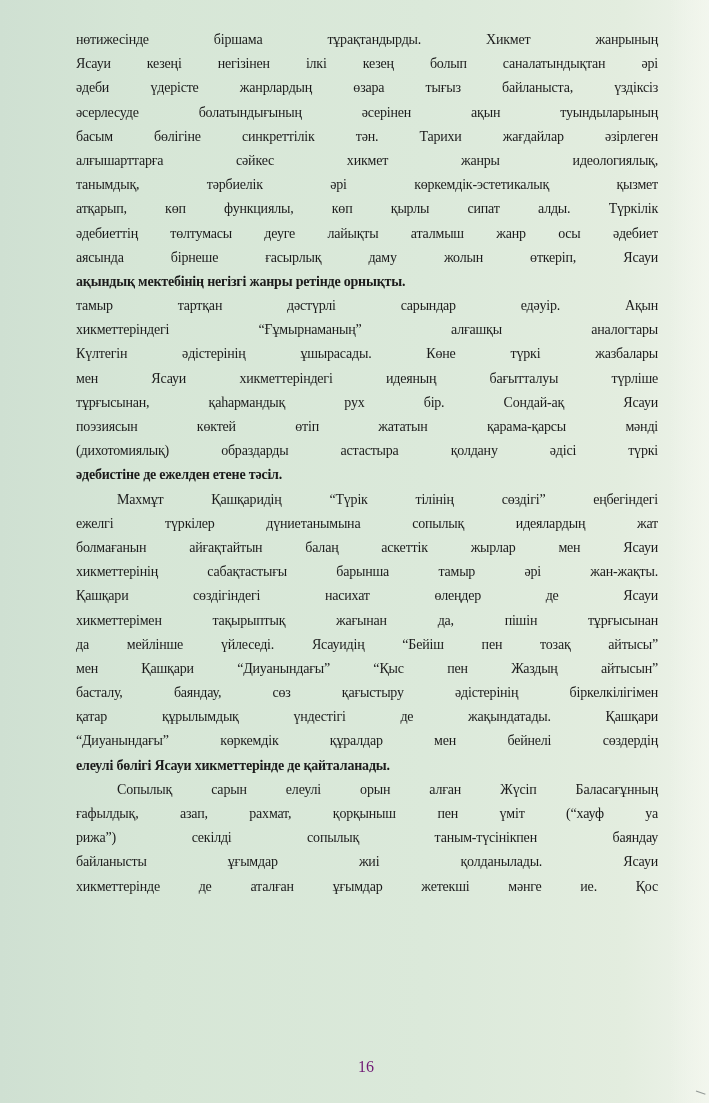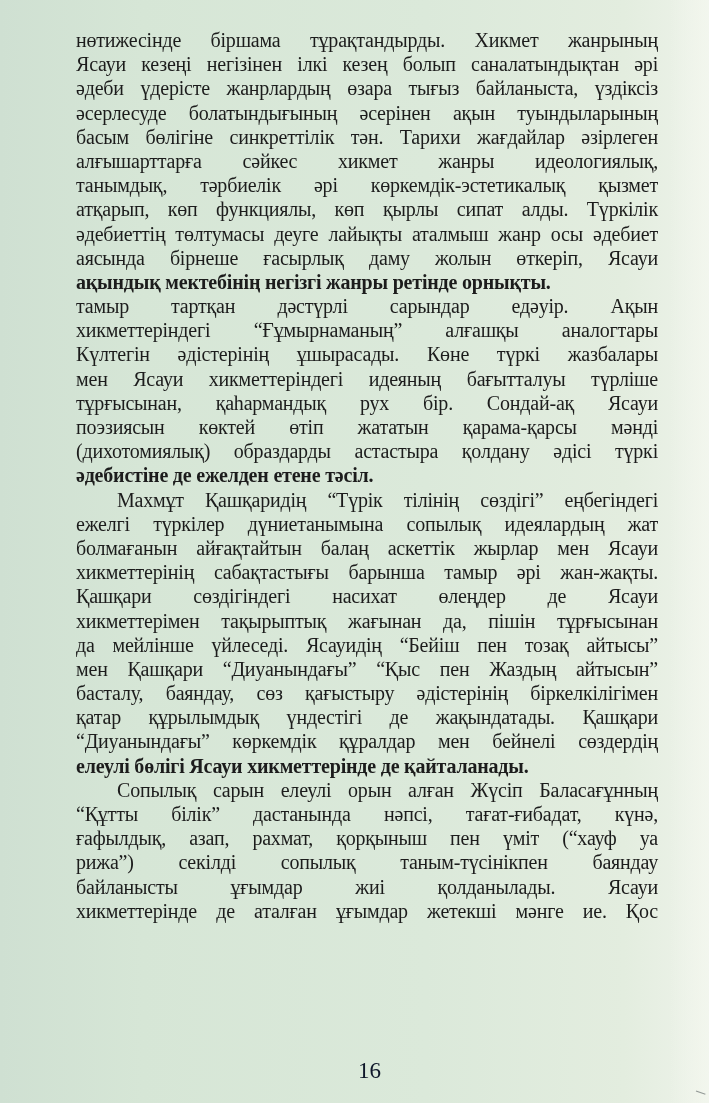--- a/index.html
+++ b/index.html
@@ -17,40 +17,40 @@
     }
     .page {
       position: absolute;
       left: 76px;
       top: 28px;
       width: 582px;
     }
     .line {
       height: 24.2px;
       line-height: 24.2px;
-      font-size: 20px;
+      font-size: 14px;
       white-space: nowrap;
       text-align: justify;
       text-align-last: justify;
       letter-spacing: -0.2px;
     }
     .line.last {
       text-align-last: left;
       font-weight: bold;
     }
     .line.indent {
       padding-left: 41px;
     }
     .page-number {
       position: absolute;
       left: 358px;
       top: 1058px;
-      font-size: 23px;
+      font-size: 16px;
       font-family: "Liberation Serif", "DejaVu Serif", serif;
-      color: #0f172a;
+      color: #701a75;
     }
     .right-shadow {
       position: absolute;
       right: 0;
       top: 0;
       width: 40px;
       height: 1103px;
       background: linear-gradient(90deg, rgba(255,255,255,0) 0%, rgba(245,248,240,0.6) 100%);
     }
     .corner-mark {
@@ -106,21 +106,20 @@
     <div class="line">да мейлінше үйлеседі. Ясауидің “Бейіш пен тозақ айтысы”</div>
     <div class="line">мен Қашқари “Диуанындағы” “Қыс пен Жаздың айтысын”</div>
     <div class="line">басталу, баяндау, сөз қағыстыру әдістерінің біркелкілігімен</div>
     <div class="line">қатар құрылымдық үндестігі де жақындатады. Қашқари</div>
     <div class="line">“Диуанындағы” көркемдік құралдар мен бейнелі сөздердің</div>
     <div class="line last">елеулі бөлігі Ясауи хикметтерінде де қайталанады.</div>
   </div>
 
   <div>
     <div class="line indent">Сопылық сарын елеулі орын алған Жүсіп Баласағұнның</div>
-    <div class="line">“Құтты білік” дастанында нәпсі, тағат-ғибадат, күнә,</div>
     <div class="line">ғафылдық, азап, рахмат, қорқыныш пен үміт (“хауф уа</div>
     <div class="line">рижа”) секілді сопылық таным-түсінікпен баяндау</div>
     <div class="line">байланысты ұғымдар жиі қолданылады. Ясауи</div>
     <div class="line">хикметтерінде де аталған ұғымдар жетекші мәнге ие. Қос</div>
   </div>
 </div>
 
 <div class="page-number">16</div>
 
 <div class="corner-mark"></div>

